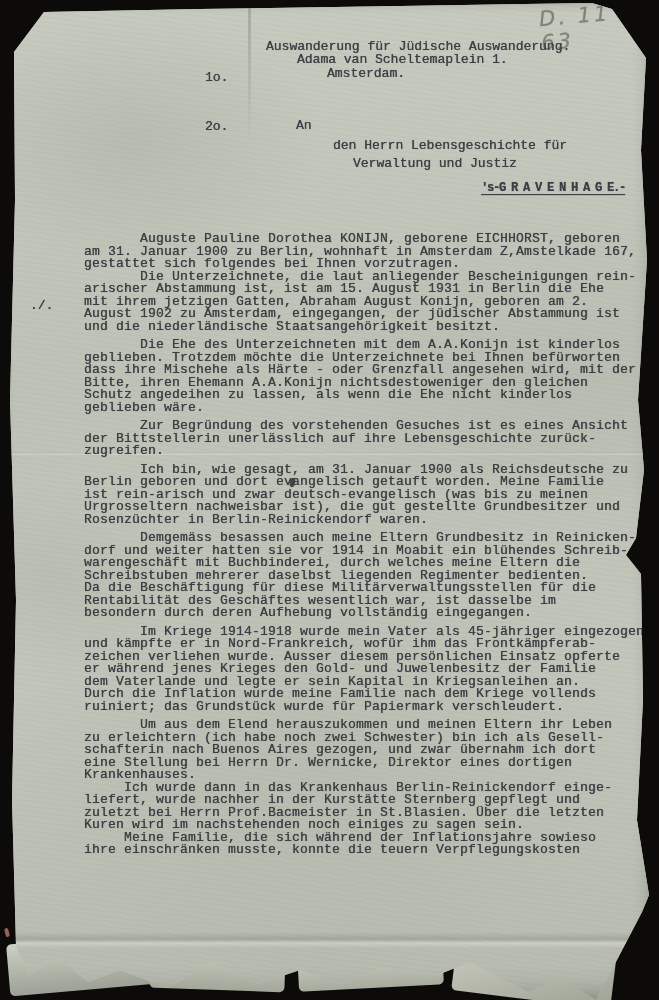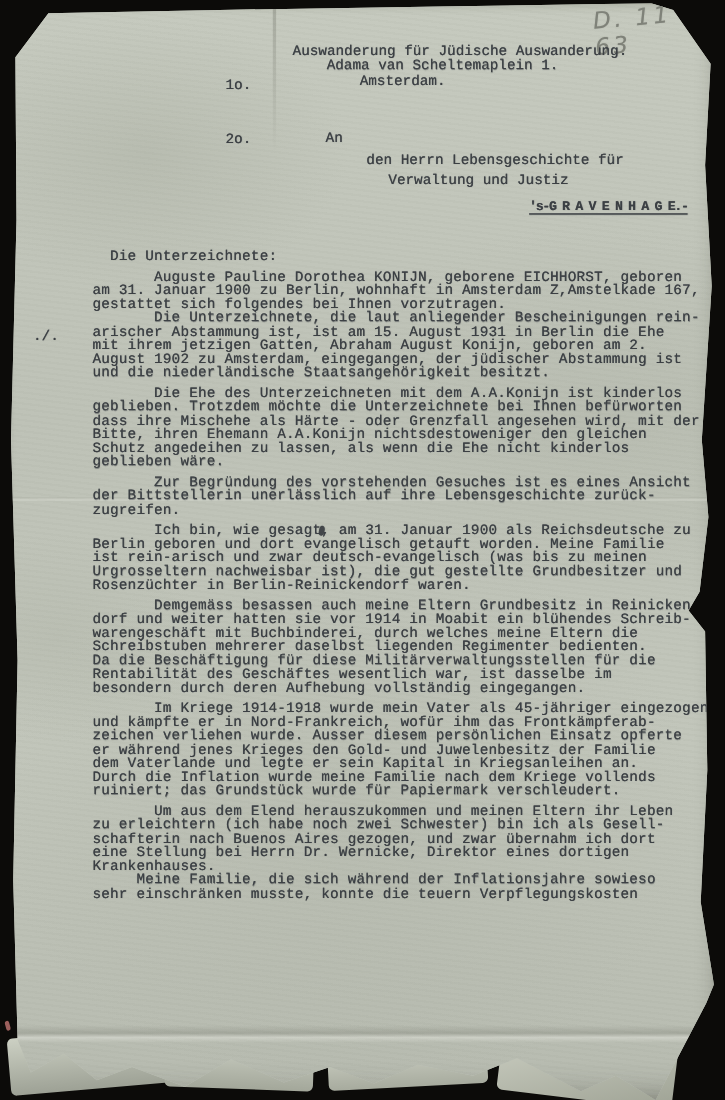--- a/index.html
+++ b/index.html
@@ -85,21 +85,21 @@
     <div class="typed pos-org3">Amsterdam.</div>
 
     <div class="typed pos-ref2">2o.</div>
     <div class="typed pos-an bold">An</div>
     <div class="typed pos-rl1">den Herrn Lebensgeschichte für</div>
     <div class="typed pos-rl2">Verwaltung und Justiz</div>
     <div class="typed pos-city city">'s-G R A V E N H A G E.-</div>
 
     <div class="typed pos-mark">./.</div>
 
-    <div class="typed" id="letter-body"><div class="para sp-none">  Die Unterzeichnete:</div><div class="para sp-half">       Auguste Pauline Dorothea KONIJN, geborene EICHHORST, geboren
+    <div class="typed" id="letter-body"><div class="para sp-half">       Auguste Pauline Dorothea KONIJN, geborene EICHHORST, geboren
 am 31. Januar 1900 zu Berlin, wohnhaft in Amsterdam Z,Amstelkade 167,
 gestattet sich folgendes bei Ihnen vorzutragen.</div><div class="para sp-full">       Die Unterzeichnete, die laut anliegender Bescheinigungen rein-
 arischer Abstammung ist, ist am 15. August 1931 in Berlin die Ehe
 mit ihrem jetzigen Gatten, Abraham August Konijn, geboren am 2.
 August 1902 zu Amsterdam, eingegangen, der jüdischer Abstammung ist
 und die niederländische Staatsangehörigkeit besitzt.</div><div class="para sp-half">       Die Ehe des Unterzeichneten mit dem A.A.Konijn ist kinderlos
 geblieben. Trotzdem möchte die Unterzeichnete bei Ihnen befürworten
 dass ihre Mischehe als Härte - oder Grenzfall angesehen wird, mit der
 Bitte, ihren Ehemann A.A.Konijn nichtsdestoweniger den gleichen
 Schutz angedeihen zu lassen, als wenn die Ehe nicht kinderlos
@@ -118,16 +118,19 @@
 besondern durch deren Aufhebung vollständig eingegangen.</div><div class="para sp-half">       Im Kriege 1914-1918 wurde mein Vater als 45-jähriger eingezogen
 und kämpfte er in Nord-Frankreich, wofür ihm das Frontkämpferab-
 zeichen verliehen wurde. Ausser diesem persönlichen Einsatz opferte
 er während jenes Krieges den Gold- und Juwelenbesitz der Familie
 dem Vaterlande und legte er sein Kapital in Kriegsanleihen an.
 Durch die Inflation wurde meine Familie nach dem Kriege vollends
 ruiniert; das Grundstück wurde für Papiermark verschleudert.</div><div class="para sp-half">       Um aus dem Elend herauszukommen und meinen Eltern ihr Leben
 zu erleichtern (ich habe noch zwei Schwester) bin ich als Gesell-
 schafterin nach Buenos Aires gezogen, und zwar übernahm ich dort
 eine Stellung bei Herrn Dr. Wernicke, Direktor eines dortigen
-Krankenhauses.</div><div class="para sp-none">     Meine Familie, die sich während der Inflationsjahre sowieso
-sehr einschränken musste, konnte die teuern Verpflegungskosten</div></div>
+Krankenhauses.</div><div class="para sp-none">     Ich wurde dann in das Krankenhaus Berlin-Reinickendorf einge-
+liefert, wurde nachher in der Kurstätte Sternberg gepflegt und
+zuletzt bei Herrn Prof.Bacmeister in St.Blasien. Über die letzten
+Kuren wird im nachstehenden noch einiges zu sagen sein.</div><div class="para sp-none">     Meine Familie, die sich während der Inflationsjahre sowieso
+ihre einschränken musste, konnte die teuern Verpflegungskosten</div></div>
   </div>
 </div>
 
 </body></html>

